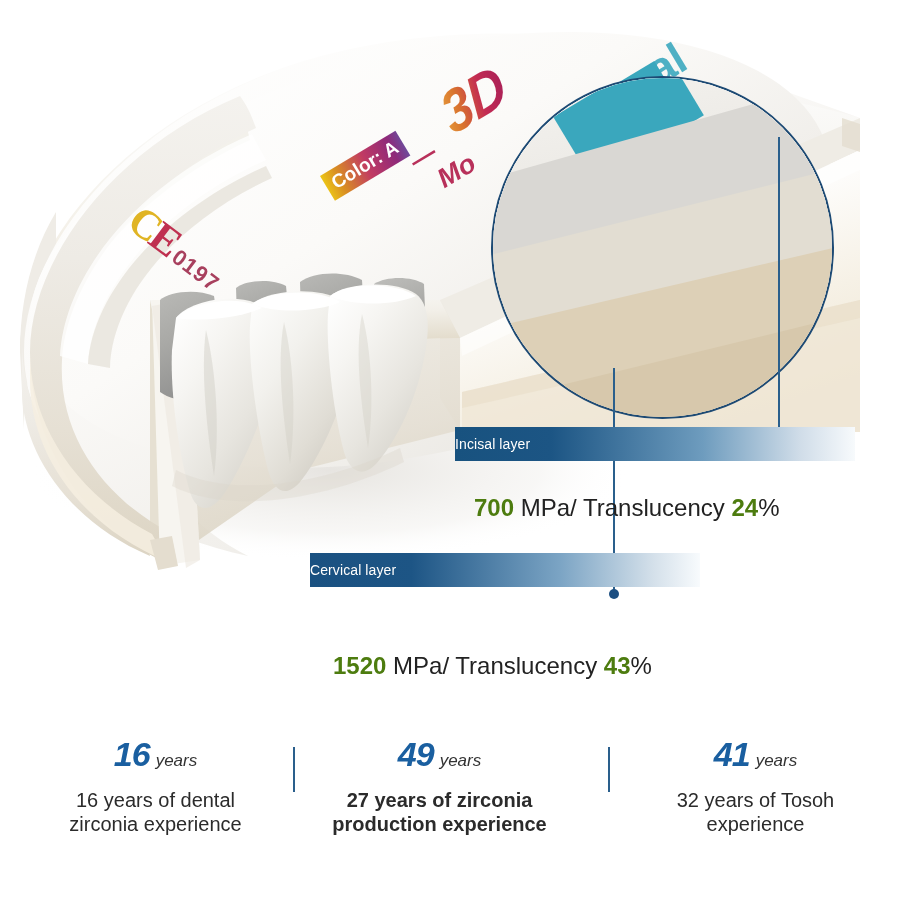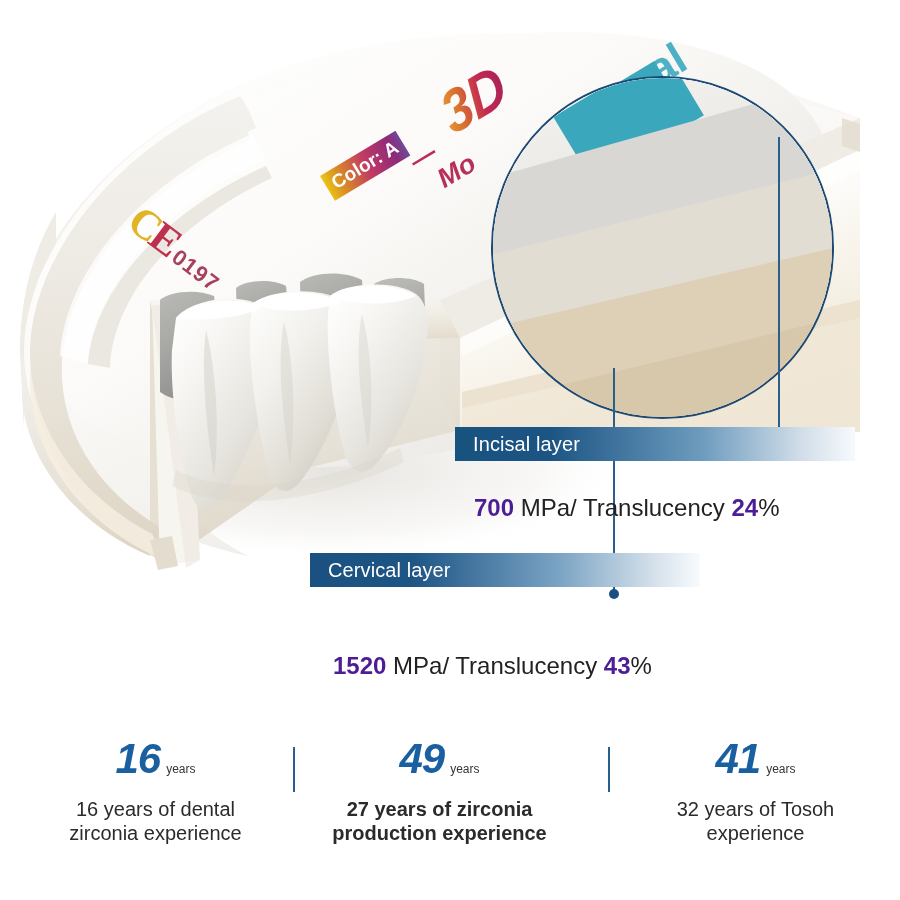--- a/index.html
+++ b/index.html
@@ -82,49 +82,49 @@
     position:absolute;width:10px;height:10px;border-radius:50%;
     background:#1d4f82;
   }
 
   
   .band{
     position:absolute;height:34px;
     display:flex;align-items:center;
   }
   .band-label{
-    color:#ffffff;font-size:20px;padding-left:18px;letter-spacing:0.1px;
+    color:#ffffff;font-size:14px;letter-spacing:0.1px;
     text-shadow:0 0 1px rgba(0,0,0,.10);
   }
   .band-incisal{
     left:455px;top:427px;width:400px;
     background:linear-gradient(90deg,#18527f 0%,#1c5584 24%,#6e9cbe 62%,#cfdce8 86%,#f7fafc 100%);
   }
   .band-cervical{
     left:310px;top:553px;width:390px;
     background:linear-gradient(90deg,#1a5181 0%,#1d5585 26%,#7ba4c4 64%,#d4e0ea 88%,#f8fbfd 100%);
   }
 
   .spec{
     position:absolute;font-size:24px;color:#222222;white-space:nowrap;
   }
-  .spec b{color:#4c1d95;font-weight:bold;}
+  .spec b{color:#4d7c0f;font-weight:bold;}
   .spec .unit{color:#222;}
   .spec-incisal{left:474px;top:494px;}
   .spec-cervical{left:333px;top:652px;}
 
   
   .stats{position:absolute;left:0;top:735px;width:900px;height:125px;}
   .stat{position:absolute;text-align:center;}
   .stat-num-row{white-space:nowrap;}
   .stat-num{
-    font-size:42px;font-weight:bold;font-style:italic;color:#1a5fa0;
+    font-size:34px;font-weight:bold;font-style:italic;color:#1a5fa0;
     letter-spacing:-1px;
   }
-  .stat-unit{font-size:12px;color:#333333;margin-left:6px;}
+  .stat-unit{font-size:17px;color:#333333;margin-left:6px;font-style:italic;}
   .stat-desc{
     margin-top:14px;font-size:20px;color:#2b2b2b;line-height:1.22;
   }
   .stat-0{left:38px;top:0;width:235px;}
   .stat-1{left:322px;top:0;width:235px;}
   .stat-2{left:638px;top:0;width:235px;}
   .divider{position:absolute;width:2px;height:45px;background:#2a5f8c;top:12px;}
   .div-0{left:293px;}
   .div-1{left:608px;}
 </style>

